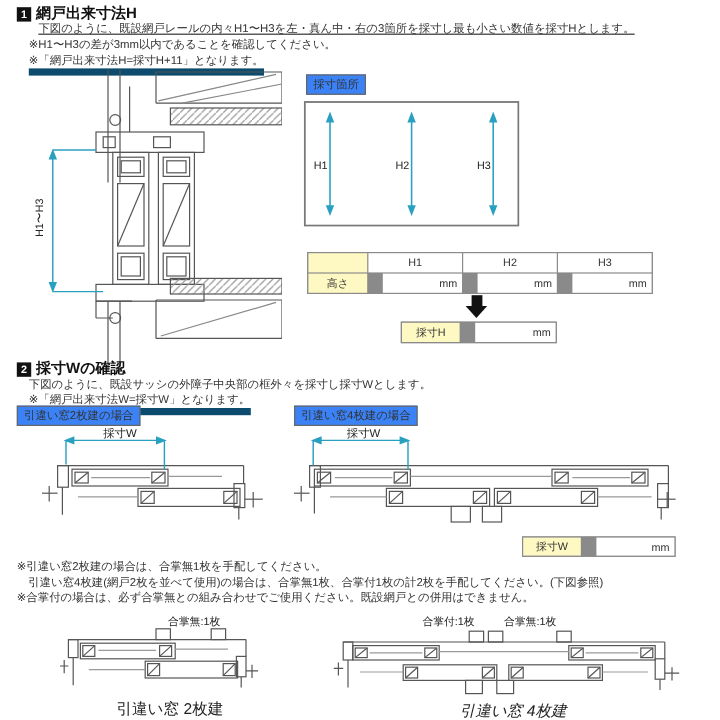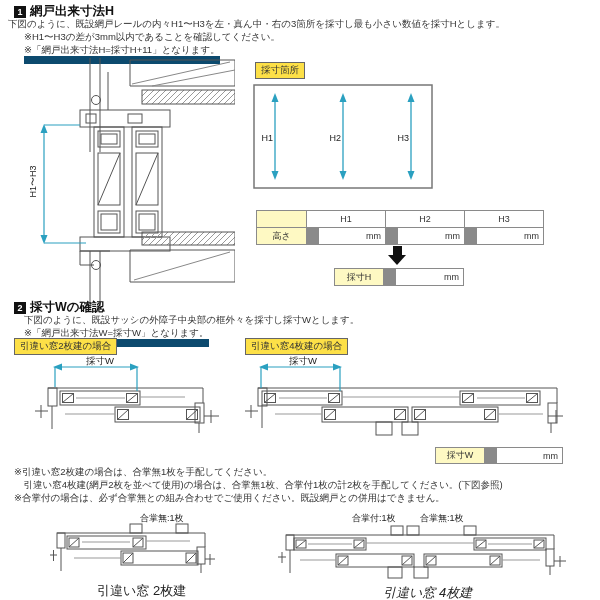--- a/index.html
+++ b/index.html
@@ -3,22 +3,22 @@
 <meta charset="utf-8">
 <style>
   html,body{margin:0;padding:0;}
   .page{position:relative;width:600px;height:600px;background:#ffffff;overflow:hidden;
         font-family:"Liberation Sans","DejaVu Sans",sans-serif;color:#333;}
   .abs{position:absolute;}
   .sec-header{display:flex;align-items:center;gap:4px;font-weight:bold;font-size:12.5px;color:#111;}
   .sec-num{width:12px;height:12px;background:#111;color:#fff;font-size:9px;font-weight:bold;
            display:flex;align-items:center;justify-content:center;}
   .body-line{font-size:9.5px;white-space:nowrap;color:#333;}
-  .red-underline{border-bottom:8px solid #0c4a6e;padding-bottom:1px;}
-  .boxed-label{border:1px solid #666;font-size:9.5px;padding:1px 5px;background:#fde047;white-space:nowrap;}
+  .red-underline{border-bottom:6px solid #0c4a6e;padding-bottom:1px;}
+  .boxed-label{border:1px solid #666;font-size:9.5px;padding:1px 5px;background:#3b82f6;white-space:nowrap;}
   .grid-table{display:grid;background:#8a8a8a;gap:1px;border:1px solid #8a8a8a;}
   .cell{background:#fff;font-size:9px;display:flex;align-items:center;justify-content:center;color:#333;}
   .cell.gray{background:#fef9c3;}
   .cell.unit{justify-content:flex-end;padding-right:4px;margin-left:12px;}
   .down-arrow-shaft{width:9px;height:9px;background:#111;margin:0 auto;}
   .down-arrow-head{width:0;height:0;border-left:9px solid transparent;border-right:9px solid transparent;
                    border-top:10px solid #111;}
   .dim-label{font-size:9.5px;color:#222;text-align:center;white-space:nowrap;}
   .rot-label{font-size:9px;color:#222;transform:rotate(-90deg);transform-origin:center;white-space:nowrap;text-align:center;}
   .caption{font-size:13px;color:#222;white-space:nowrap;}
@@ -26,21 +26,21 @@
 </style>
 </head>
 <body>
 
 <div class="page">
 
   <div class="abs sec-header" style="left:14px;top:3px;">
     <div class="sec-num">1</div>
     <div>網戸出来寸法H</div>
   </div>
-  <div class="abs body-line" style="left:8px;top:18px;">下図のように、既設網戸レールの内々H1〜H3を左・真ん中・右の3箇所を採寸し最も小さい数値を採寸Hとします。</div>
+  <div class="abs body-line" style="left:32px;top:18px;text-decoration:underline;">下図のように、既設網戸レールの内々H1〜H3を左・真ん中・右の3箇所を採寸し最も小さい数値を採寸Hとします。</div>
   <div class="abs body-line" style="left:24px;top:31px;">※H1〜H3の差が3mm以内であることを確認してください。</div>
   <div class="abs body-line" style="left:24px;top:44px;">
     <span class="red-underline">※「網戸出来寸法H=採寸H+11」となります。</span>
   </div>
 
   <svg class="abs" style="left:30px;top:58px;" width="205" height="252" viewBox="0 0 205 252">
     <defs>
       <pattern id="hatchA" width="6" height="6" patternUnits="userSpaceOnUse">
         <path d="M0 6 L6 0" stroke="#999" stroke-width="1"></path>
       </pattern>

